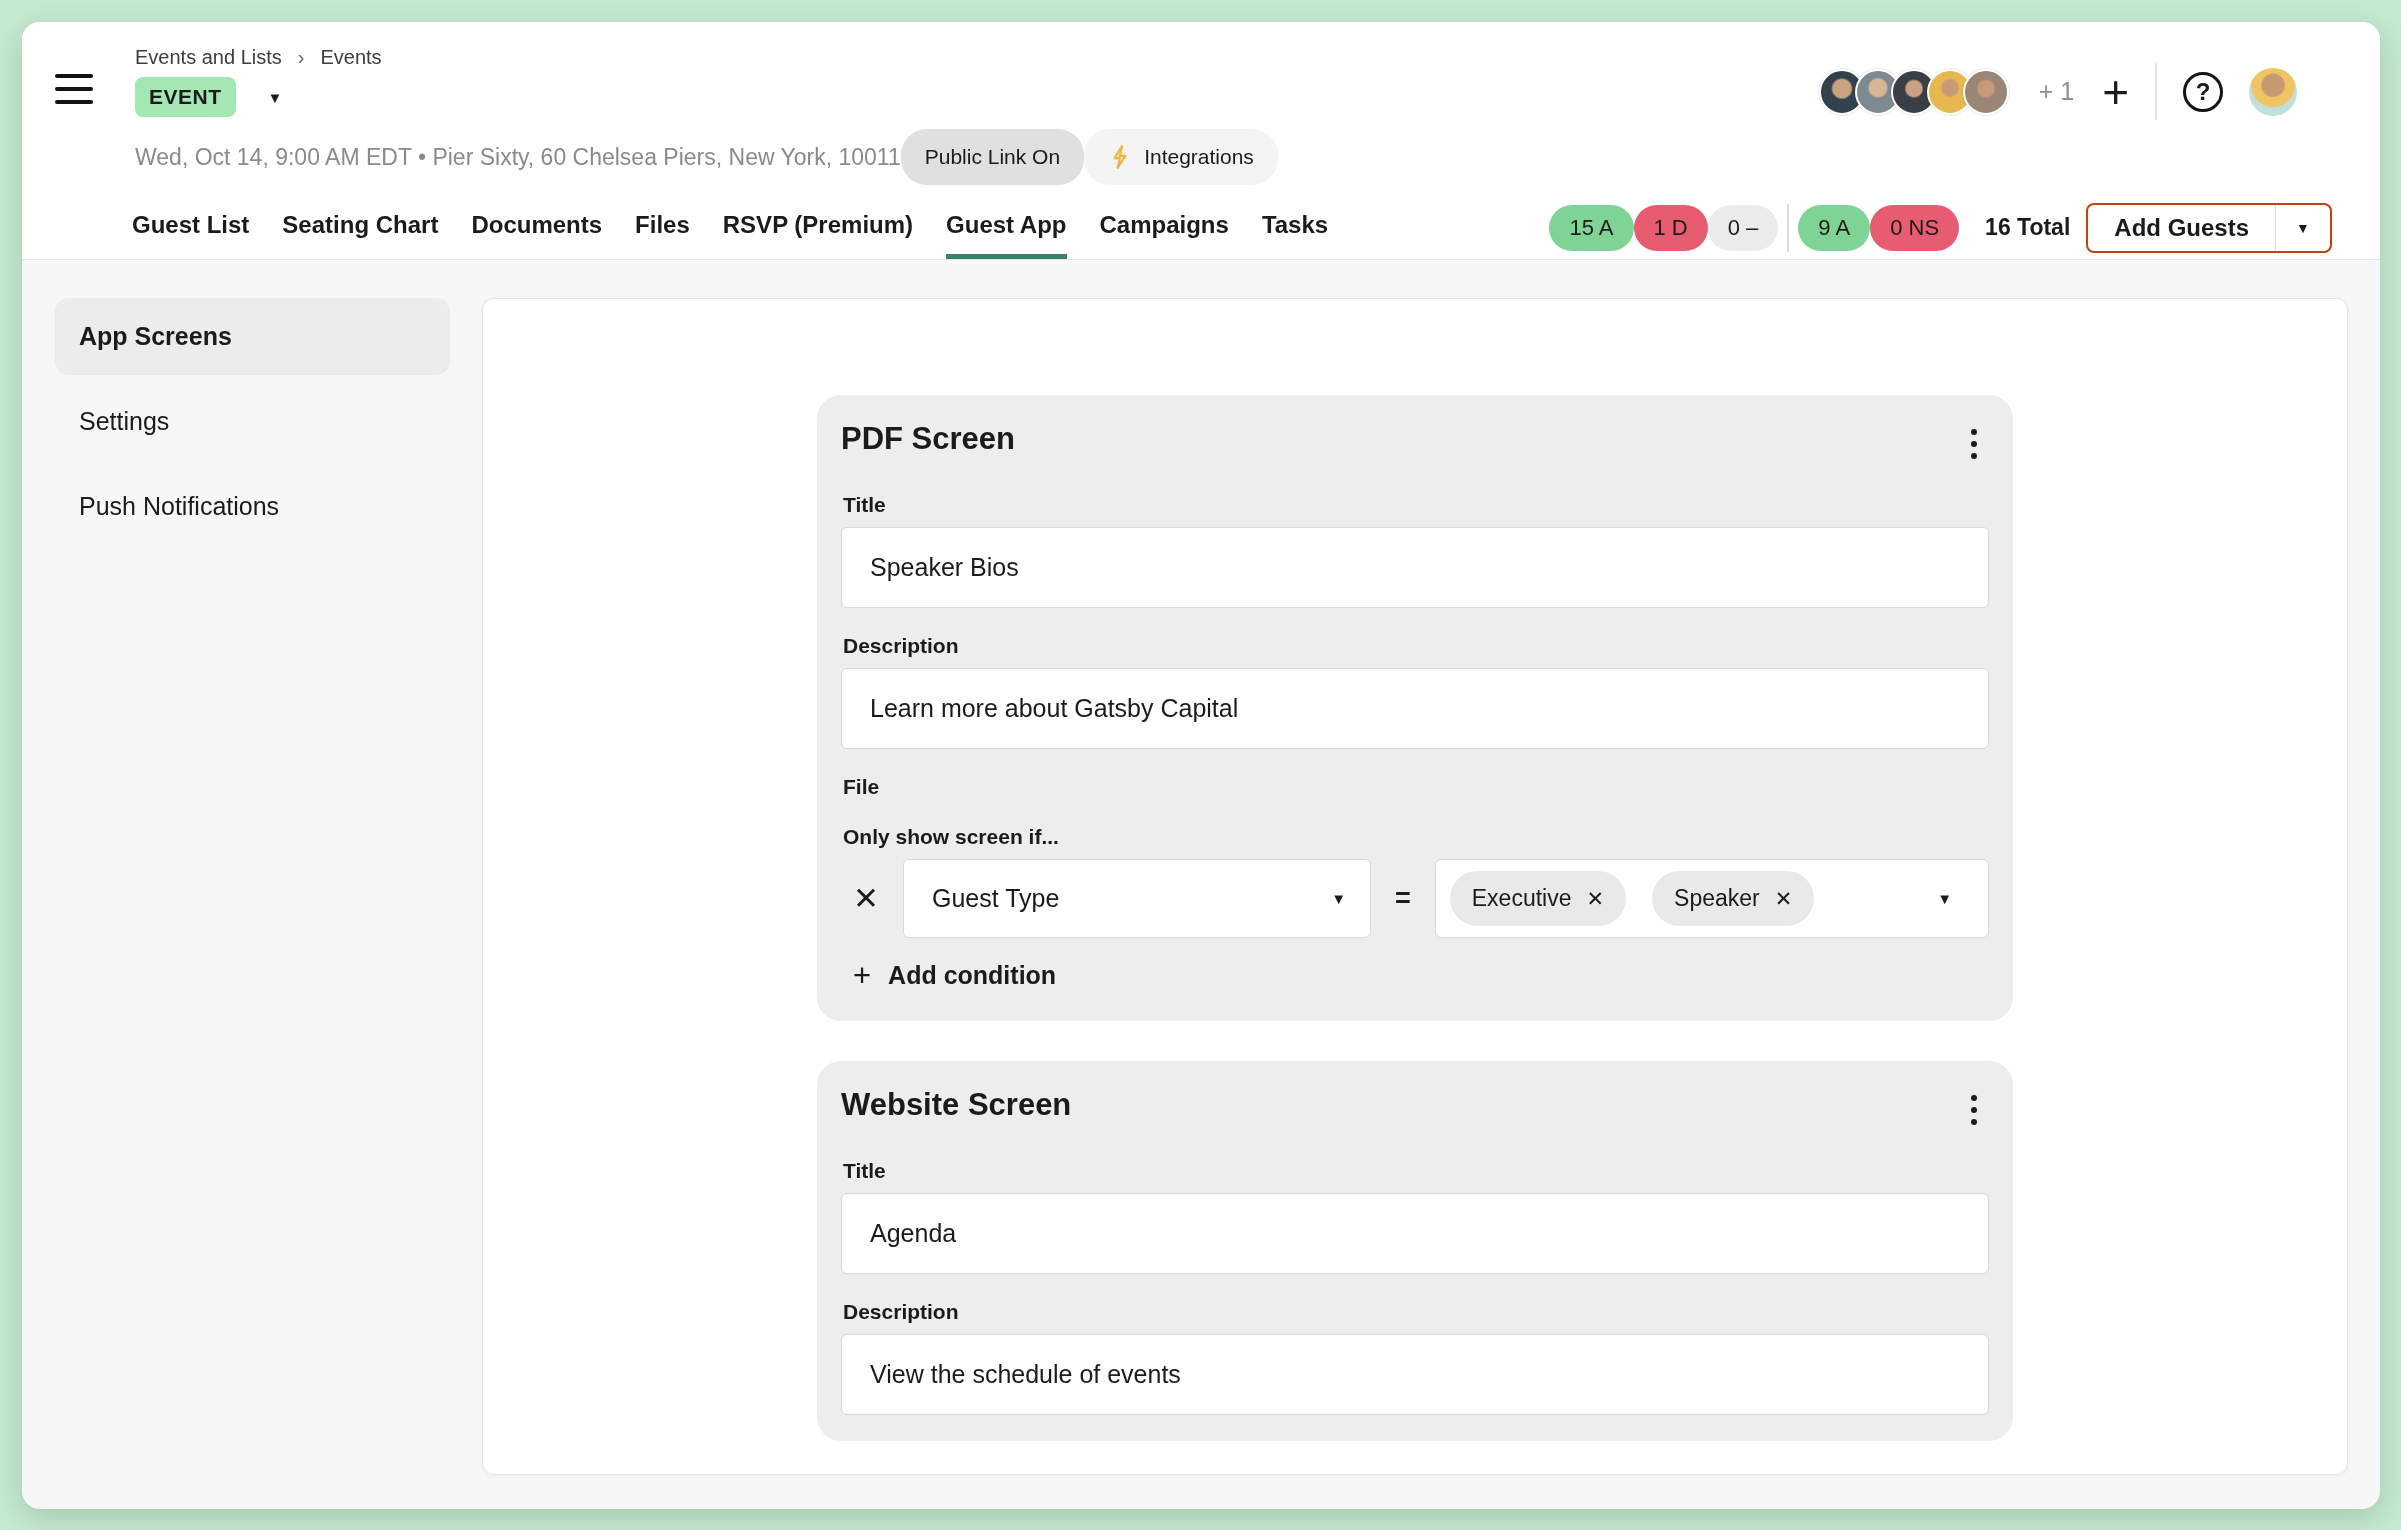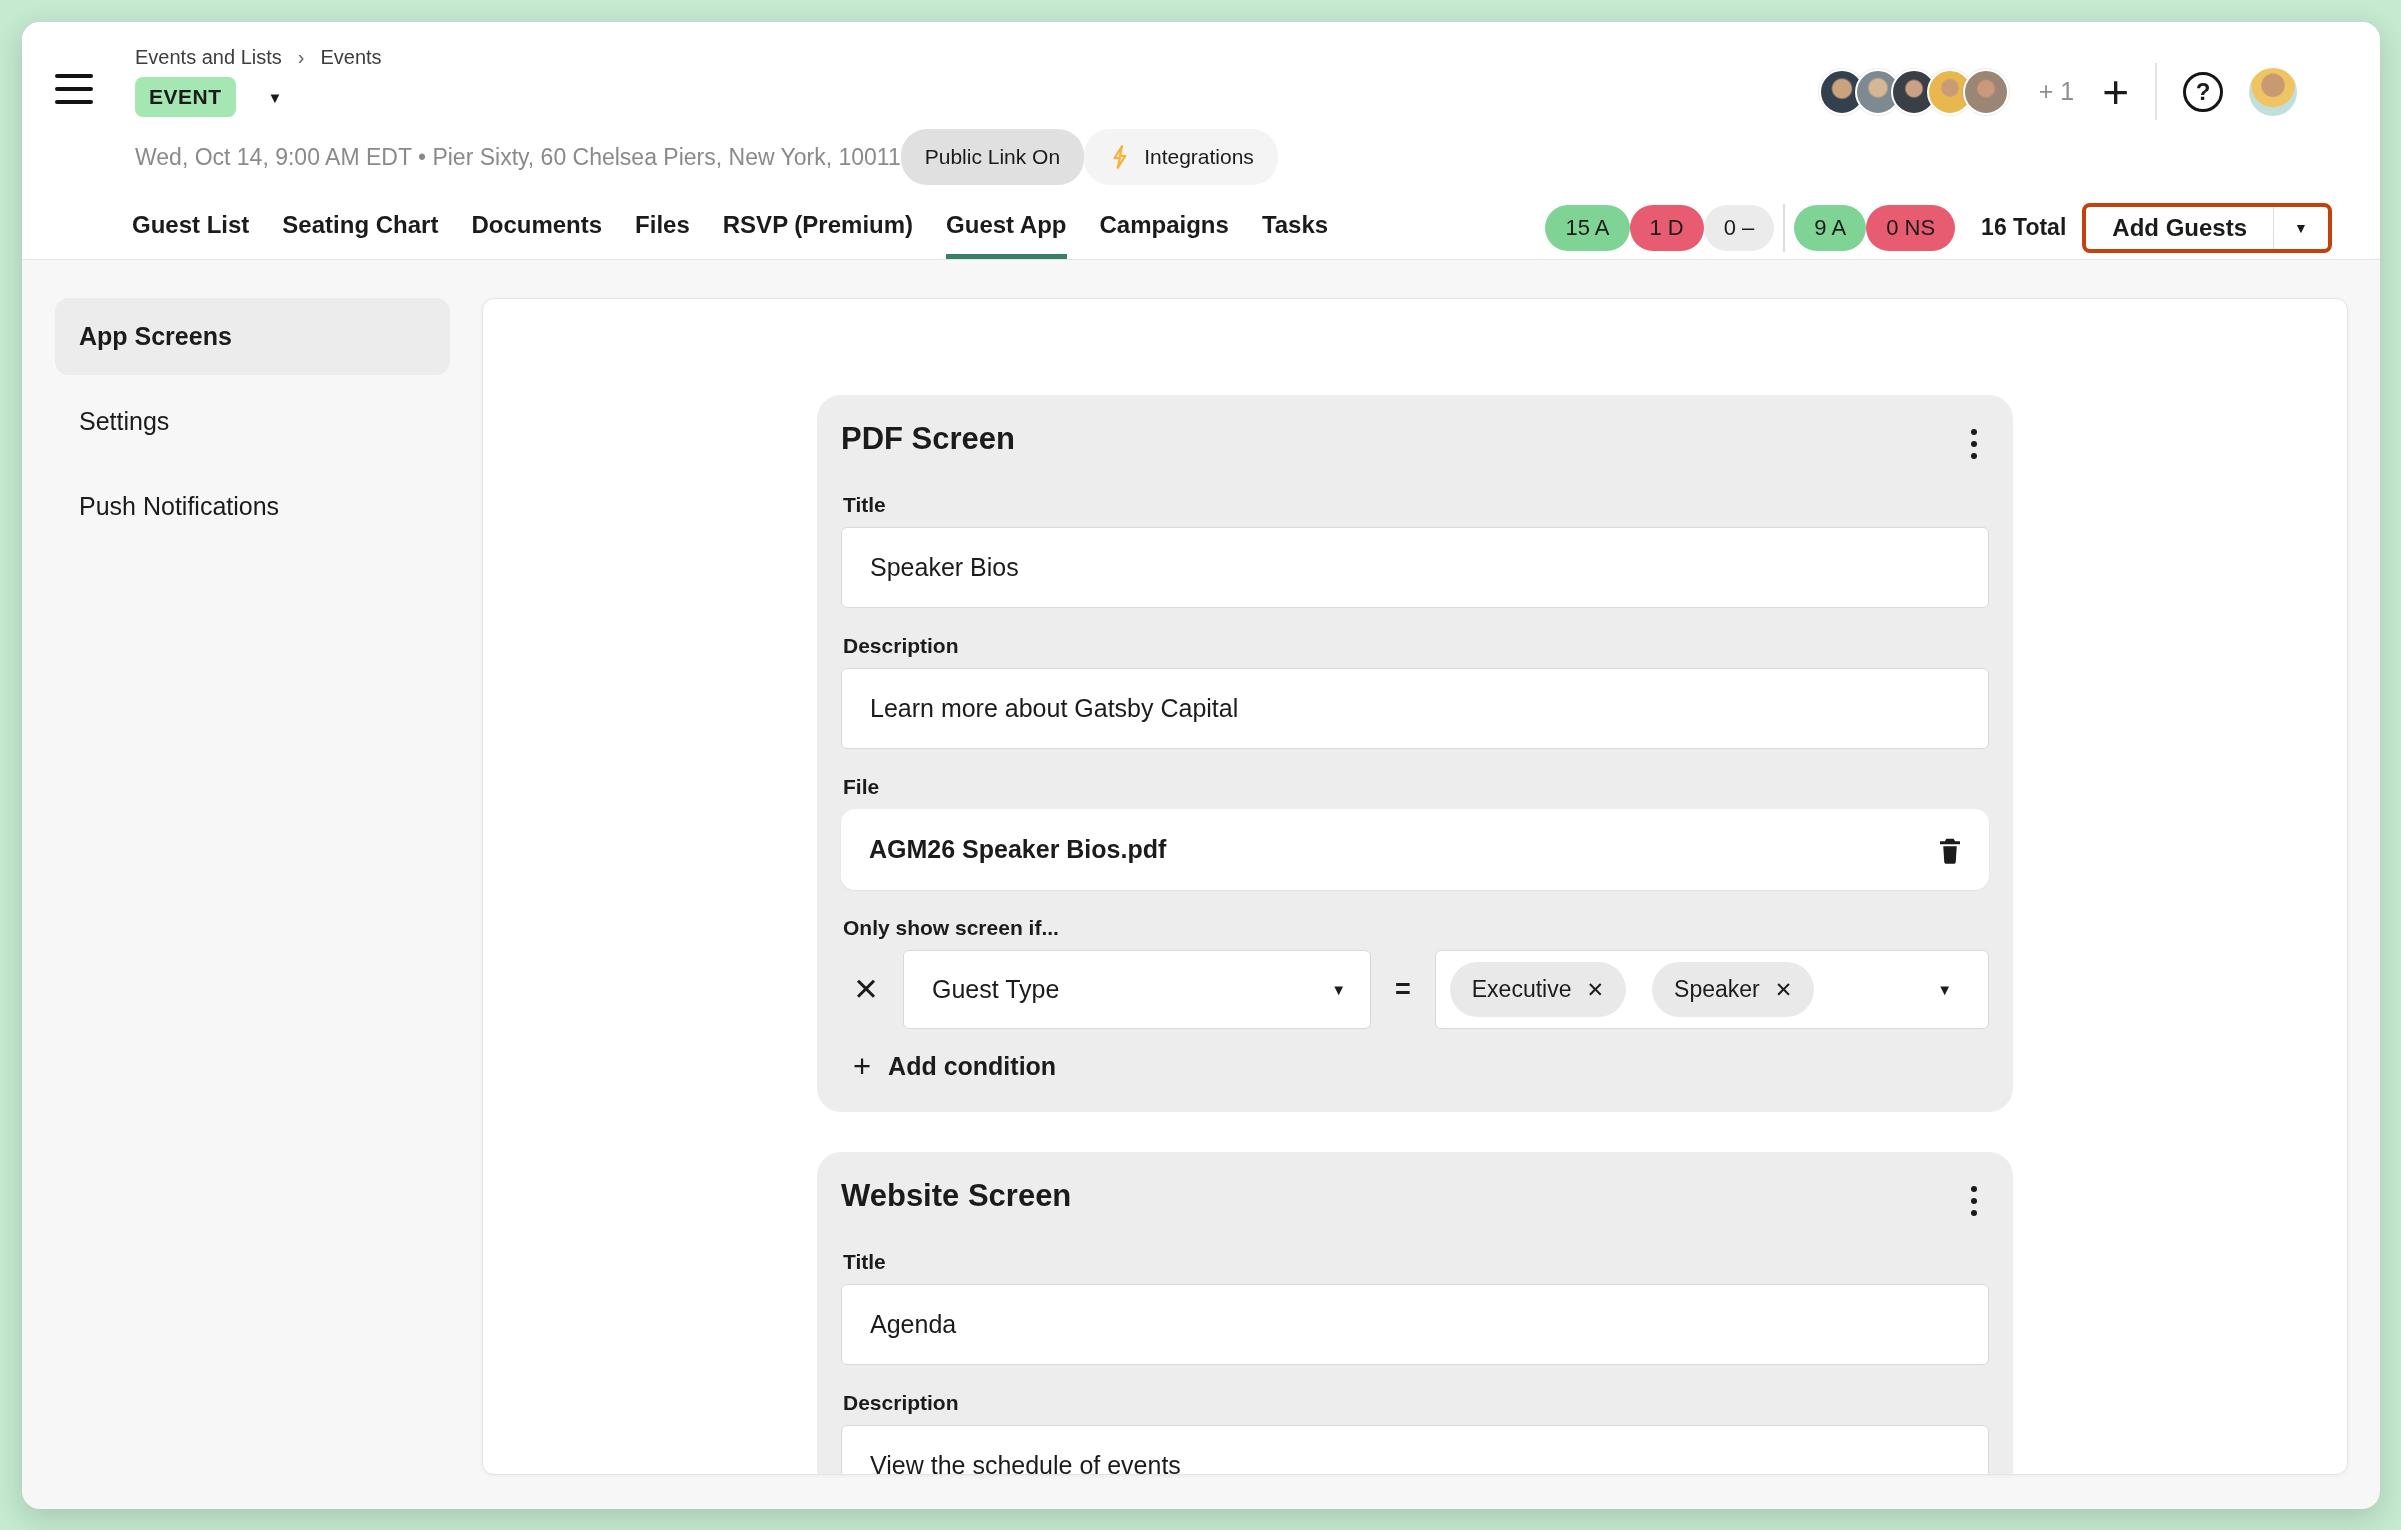--- a/index.html
+++ b/index.html
@@ -57,21 +57,21 @@
   .tabs { display:flex; gap:33px; }
   .tab { display:flex; align-items:center; font-size:24px; font-weight:bold; border-bottom:5px solid transparent; cursor:pointer; white-space:nowrap; }
   .tab.active { border-bottom-color:#38806a; }
   .tab-metrics { margin-left:auto; display:flex; align-items:center; }
   .count-badge { height:46px; display:flex; align-items:center; padding:0 20px; border-radius:23px; font-size:22px; cursor:pointer; white-space:nowrap; }
   .count-badge.green { background:#7fd394; }
   .count-badge.red { background:#e75c70; }
   .count-badge.gray { background:#ebebeb; }
   .metrics-divider { width:2px; height:48px; background:#dcdcdc; margin:0 9px; }
   .total-label { font-size:23px; font-weight:bold; margin:0 16px 0 26px; white-space:nowrap; }
-  .add-guests { display:flex; border:4px solid #c2410c; border-radius:8px; overflow:hidden; background:#fff; height:50px; align-self:center; }
+  .add-guests { display:flex; border:2px solid #c2410c; border-radius:8px; overflow:hidden; background:#fff; height:50px; align-self:center; }
   .add-guests-main { padding:0 26px; display:flex; align-items:center; font-size:24px; font-weight:bold; cursor:pointer; white-space:nowrap; }
   .add-guests-caret { width:55px; border-left:1px solid #dcdcdc; display:flex; align-items:center; justify-content:center; font-size:14px; cursor:pointer; }
   
   .content { flex:1; min-height:0; display:flex; }
   .sidebar { width:460px; flex:none; padding:38px 0 0 33px; }
   .side-item { width:395px; padding:0 24px; height:77px; display:flex; align-items:center; font-size:25px; border-radius:14px; margin-bottom:8px; cursor:pointer; }
   .side-item.active { background:#ececec; font-weight:bold; }
   .main-panel { flex:1; margin:38px 32px 34px 0; background:#fff; border:1px solid #e4e4e4; border-radius:12px; overflow:hidden; box-shadow:0 1px 4px rgba(0,0,0,.05); padding-top:96px; }
   .screen-card { width:1196px; margin:0 auto 40px; background:#ededed; border-radius:24px; padding:26px 24px; }
   .card-header { display:flex; align-items:flex-start; }
@@ -197,28 +197,20 @@
         <div class="text-input">
           <span>Speaker Bios</span>
         </div>
 
         <div class="field-label">Description</div>
         <div class="text-input">
           <span>Learn more about Gatsby Capital</span>
         </div>
 
         <div class="field-label">File</div>
-        <div class="file-box">
-          <span>AGM26 Speaker Bios.pdf</span>
-          <span class="trash">
-            <svg width="30" height="32" viewBox="0 0 24 24" fill="#1b1b1b">
-                <path d="M9 3h6l1 2h4v2.4H4V5h4l1-2zm-2.4 6h10.8L16.6 21.5c-.07.85-.75 1.5-1.6 1.5H9c-.85 0-1.53-.65-1.6-1.5L6.6 9z"></path>
-              </svg>
-          </span>
-        </div>
 
         <div class="field-label">Only show screen if...</div>
         <div class="condition-row">
           <span class="close-x">✕</span>
           <div class="select-box">
             <span>Guest Type</span>
             <span class="select-caret">▼</span>
           </div>
           <span class="equals">=</span>
           <div class="multi-select">

